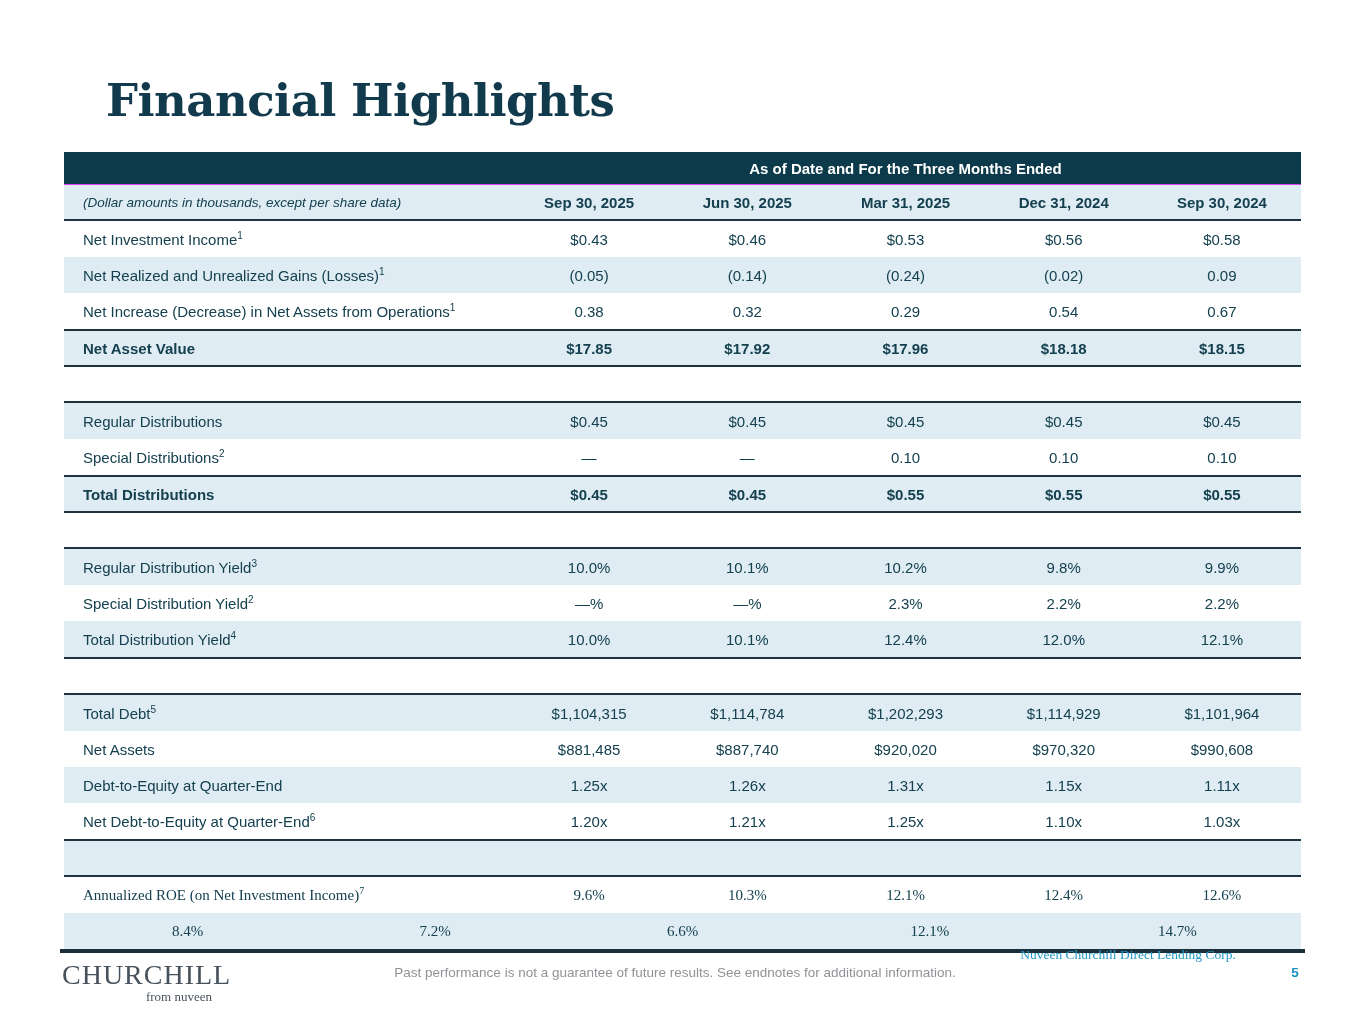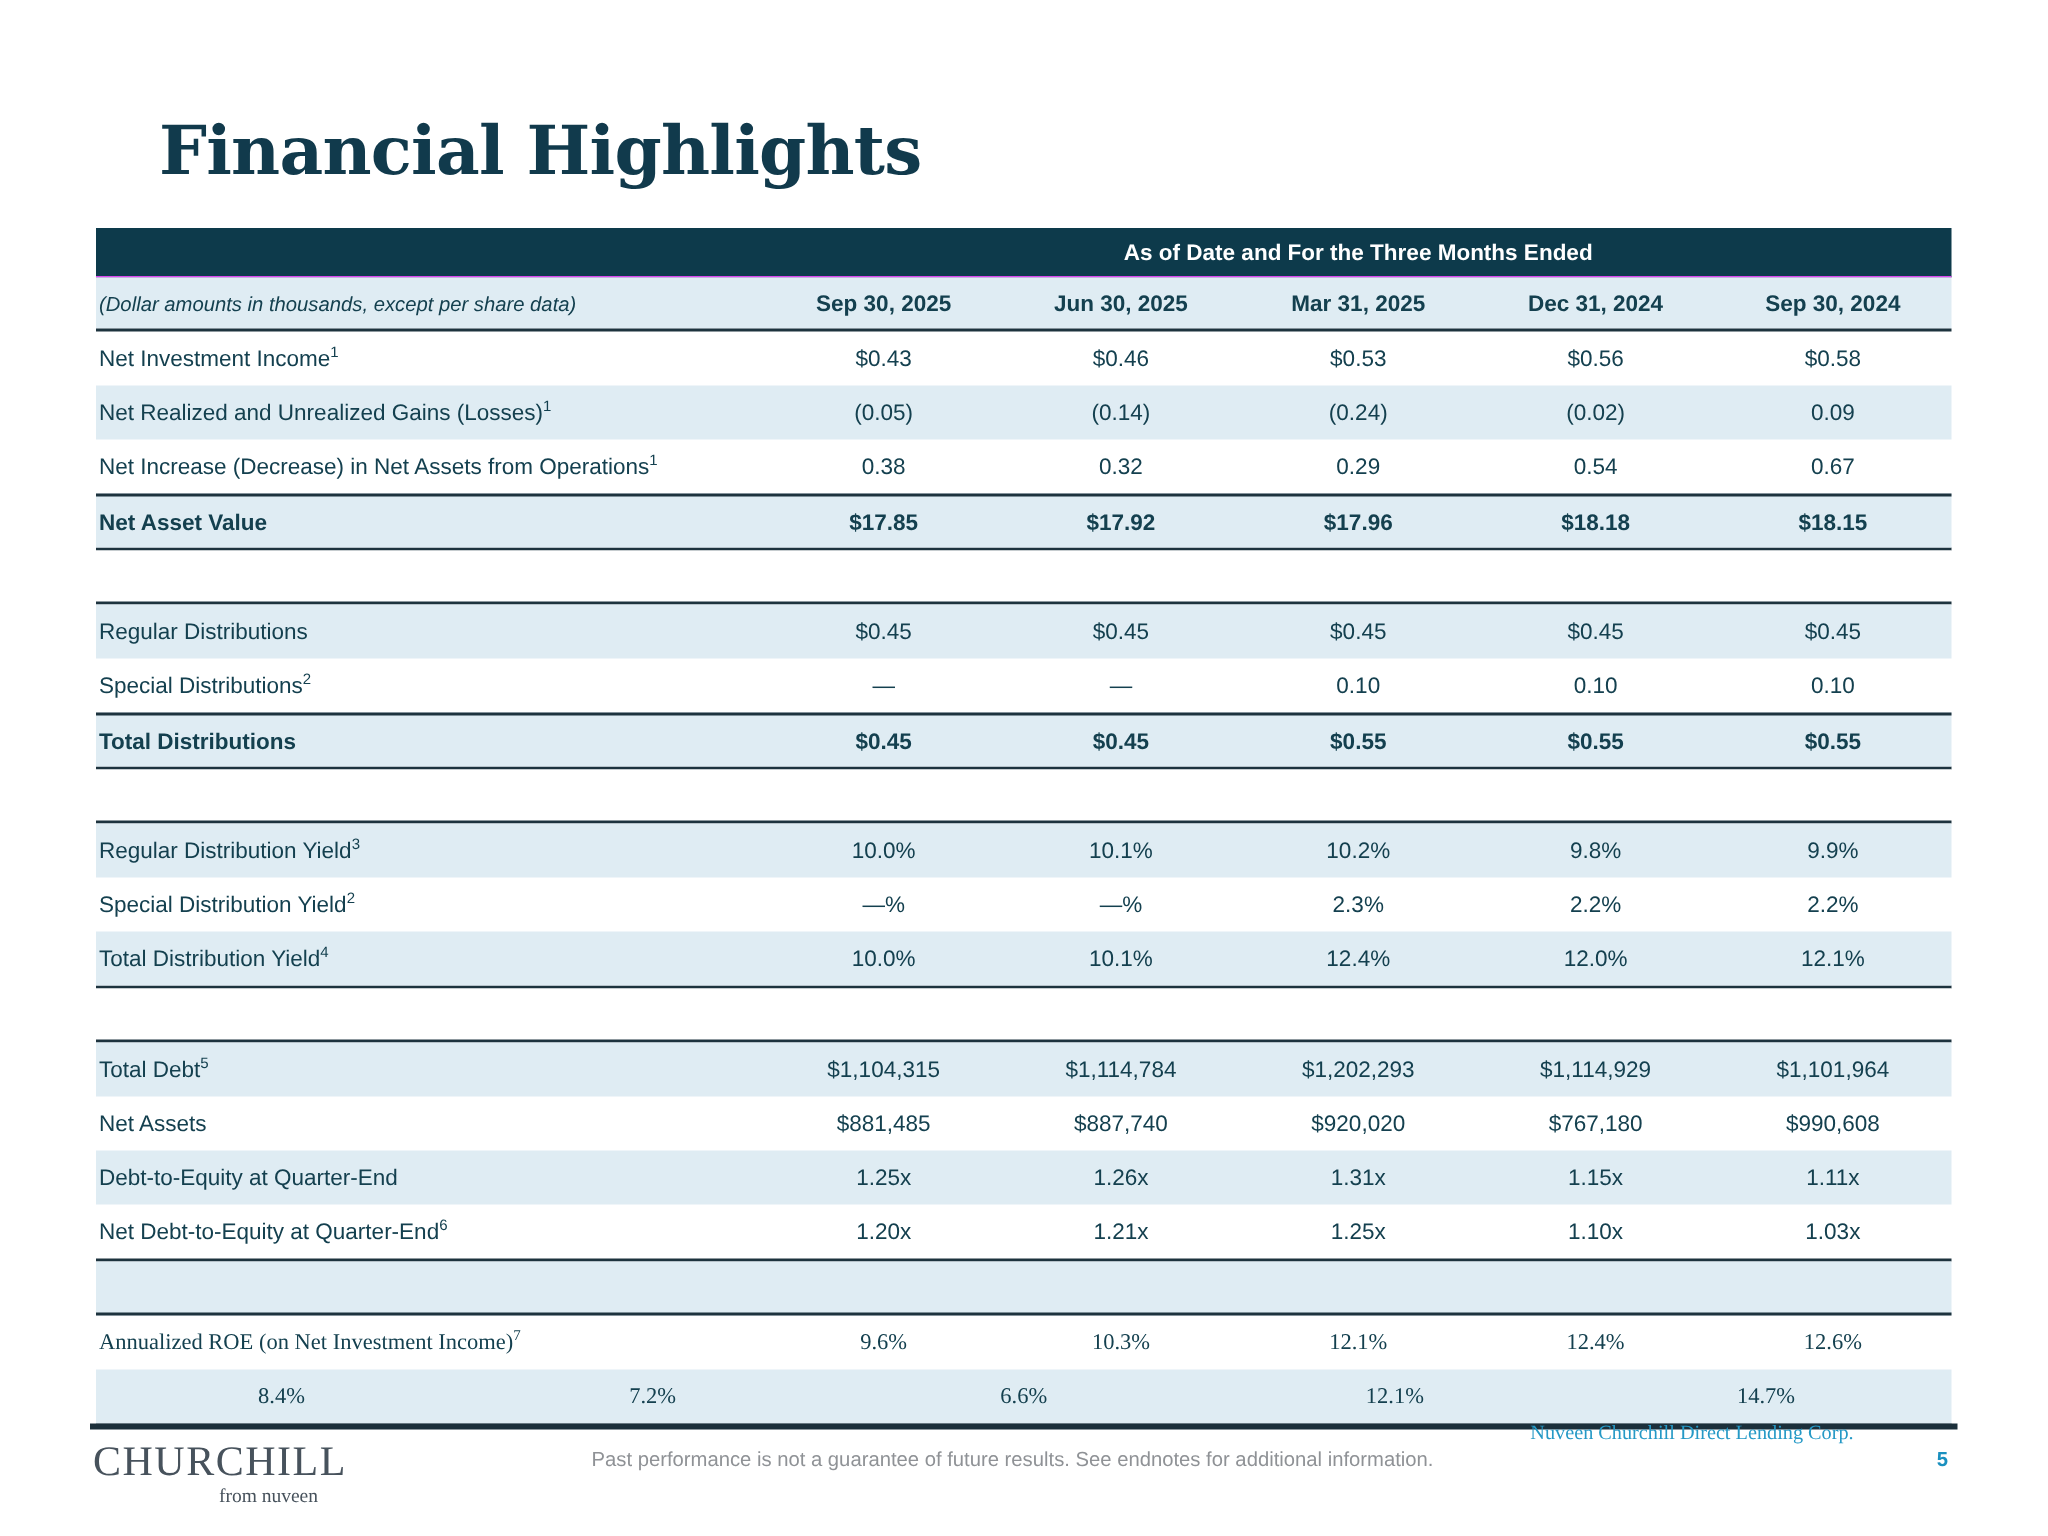--- a/index.html
+++ b/index.html
@@ -31,21 +31,21 @@
     display:flex;align-items:center;
   }
   .banner-text{
     margin-left:446px;width:791px;text-align:center;
     color:#ffffff;font-weight:bold;font-size:15px;
   }
 
   .row{display:flex;align-items:center;height:36px;}
   .row.shaded{background:var(--shade);}
   .row.bold{font-weight:bold;border-top:2px solid var(--line);}
-  .row-label{flex:0 0 446px;padding-left:2px;text-align:left;}
+  .row-label{flex:0 0 446px;padding-left:19px;text-align:left;}
   .cell{flex:1 1 0;text-align:center;}
   sup{font-size:10px;vertical-align:super;line-height:0;}
 
   .colhead{height:34px;background:var(--shade);display:flex;align-items:center;}
   .colhead .row-label{font-style:italic;font-size:13.5px;}
   .colhead .cell{font-weight:bold;}
 
   .section{border-top:2px solid var(--line);border-bottom:2px solid var(--line);}
   .section.no-top{border-top:none;}
   .section.thick-bottom{border-bottom:3px solid var(--line);font-family:Liberation Serif, serif;}
@@ -192,21 +192,21 @@
             <div class="cell">$1,114,784</div>
             <div class="cell">$1,202,293</div>
             <div class="cell">$1,114,929</div>
             <div class="cell">$1,101,964</div>
           </div>
           <div class="row">
             <div class="row-label">Net Assets</div>
             <div class="cell">$881,485</div>
             <div class="cell">$887,740</div>
             <div class="cell">$920,020</div>
-            <div class="cell">$767,180</div>
+            <div class="cell">$970,320</div>
             <div class="cell">$990,608</div>
           </div>
           <div class="row shaded">
             <div class="row-label">Debt-to-Equity at Quarter-End</div>
             <div class="cell">1.25x</div>
             <div class="cell">1.26x</div>
             <div class="cell">1.31x</div>
             <div class="cell">1.15x</div>
             <div class="cell">1.11x</div>
           </div>

